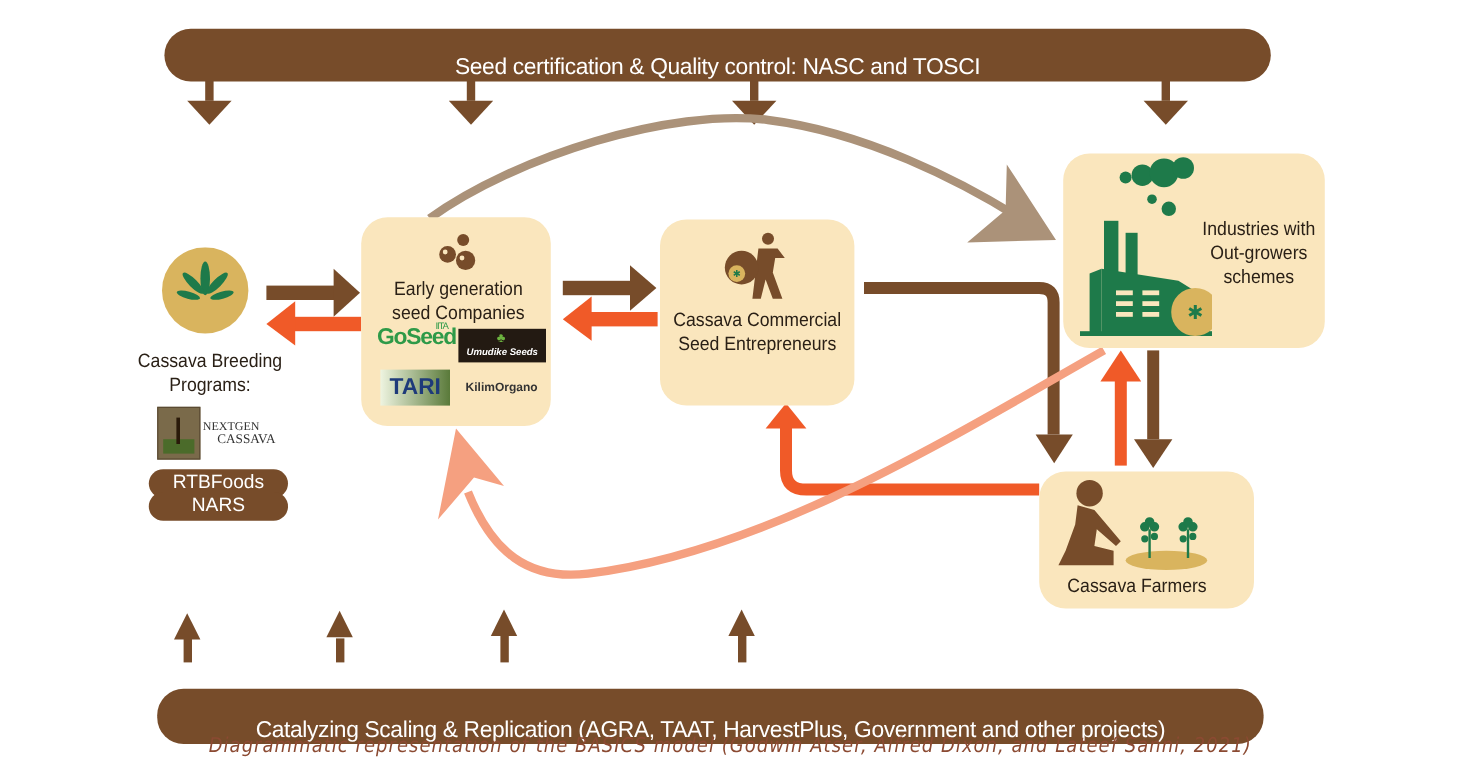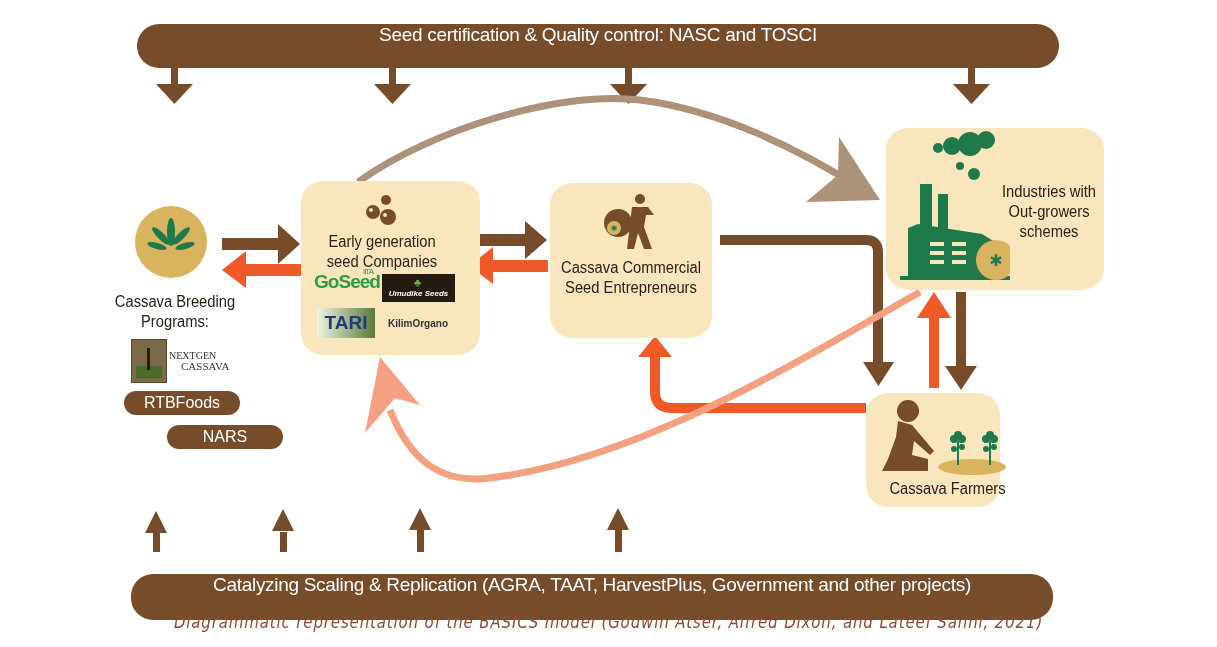--- a/index.html
+++ b/index.html
@@ -1,19 +1,19 @@
 <!DOCTYPE html>
 <html><head>
 <meta charset="utf-8">
 <style>
   html, body { margin:0; padding:0; background:#ffffff; }
   body { width:1217px; height:647px; position:relative; overflow:hidden;
          font-family:"Liberation Sans", sans-serif; }
   .bar { position:absolute; background:#774c2a; border-radius:22px; color:#fff;
-         display:flex; align-items:flex-start; justify-content:center;
+         display:flex; align-items:flex-end; justify-content:center;
          font-family:"Liberation Sans", sans-serif; font-size:19px; letter-spacing:-0.3px; }
   .box { position:absolute; background:#fae6bd; border-radius:22px; }
   .label { position:absolute; color:#2a2016; text-align:center; line-height:20px;
            font-size:16px; font-family:"Liberation Sans", sans-serif; transform:scaleX(0.92); transform-origin:center; }
   .pill { position:absolute; background:#774c2a; color:#fff; border-radius:13px; text-align:center;
           font-size:16px; line-height:24px; width:116px; height:24px; }
   .caption { position:absolute; left:0; width:1217px; top:612px; text-align:center; color:#8b4a32;
              font-style:italic; font-size:17px; letter-spacing:1px; font-family:"DejaVu Sans", sans-serif; transform:scaleX(0.88); }
   svg { position:absolute; left:0; top:0; }
   .logo { position:absolute; font-weight:bold; font-size:11px; display:flex; align-items:center; justify-content:center; }
@@ -121,24 +121,24 @@
     <div style="position:absolute; left:0; top:0; width:34px; height:42px; background:#7a6a4a; border:1px solid #5a4a32;">
       <div style="position:absolute; left:4px; bottom:4px; width:26px; height:12px; background:#4b6b2a;"></div>
       <div style="position:absolute; left:15px; top:8px; width:3px; height:22px; background:#2a1a0a;"></div>
     </div>
     <div style="position:absolute; left:38px; top:11px; font-family:'Liberation Serif', serif; font-size:10px; line-height:11px; color:#333;">
       <div>NEXTGEN</div>
       <div style="font-size:11px;margin-left:12px;">CASSAVA</div>
     </div>
   </div>
   <div class="pill" style="left:124px; top:391px;">RTBFoods</div>
-  <div class="pill" style="left:124px; top:425px;margin-left:43px;">NARS</div>
-</div>
-
-<div class="box" style="left:301px; top:181px; width:179px; height:174px;">
+  <div class="pill" style="left:124px; top:410px;">NARS</div>
+</div>
+
+<div class="box" style="left:301px; top:181px; width:158px; height:174px;">
   <svg width="40" height="34" style="left:60px; top:12px;">
     <circle cx="25" cy="7" r="5" fill="#774c2a"></circle>
     <circle cx="12" cy="19" r="7" fill="#774c2a"></circle>
     <circle cx="27" cy="24" r="8" fill="#774c2a"></circle>
     <circle cx="10" cy="17" r="2" fill="#fae6bd"></circle>
     <circle cx="24" cy="22" r="2" fill="#fae6bd"></circle>
   </svg>
   <div class="label" style="left:0; top:51px; width:162px;">
     <div>Early generation</div>
     <div>seed Companies</div>
@@ -199,21 +199,21 @@
     <circle cx="106" cy="130" r="20" fill="#d9b45e"></circle>
     <text x="106" y="136" text-anchor="middle" font-size="16" fill="#1e7a4a">✱</text>
   </svg>
   <div class="label" style="left:104px; top:54px; width:118px;">
     <div>Industries with</div>
     <div>Out-growers</div>
     <div>schemes</div>
   </div>
 </div>
 
-<div class="box" style="left:866px; top:393px; width:134px; height:114px;">
+<div class="box" style="left:866px; top:393px; width:179px; height:114px;">
   <svg width="150" height="80" style="left:6px; top:4px;">
     <circle cx="36" cy="14" r="11" fill="#774c2a"></circle>
     <path d="M26,24 L40,28 L62,54 L58,58 L42,44 L40,58 L56,62 L56,74 L10,74 L16,62 L24,40 Z" fill="#774c2a"></path>
     <ellipse cx="100" cy="70" rx="34" ry="8" fill="#d9b45e"></ellipse>
     <g stroke="#1e7a4a" stroke-width="2" fill="#1e7a4a">
       <line x1="86" y1="68" x2="86" y2="44"></line>
         <circle cx="82" cy="42" r="3"></circle>
         <circle cx="90" cy="42" r="3"></circle>
         <circle cx="86" cy="38" r="3"></circle>
         <circle cx="82" cy="52" r="2"></circle>

